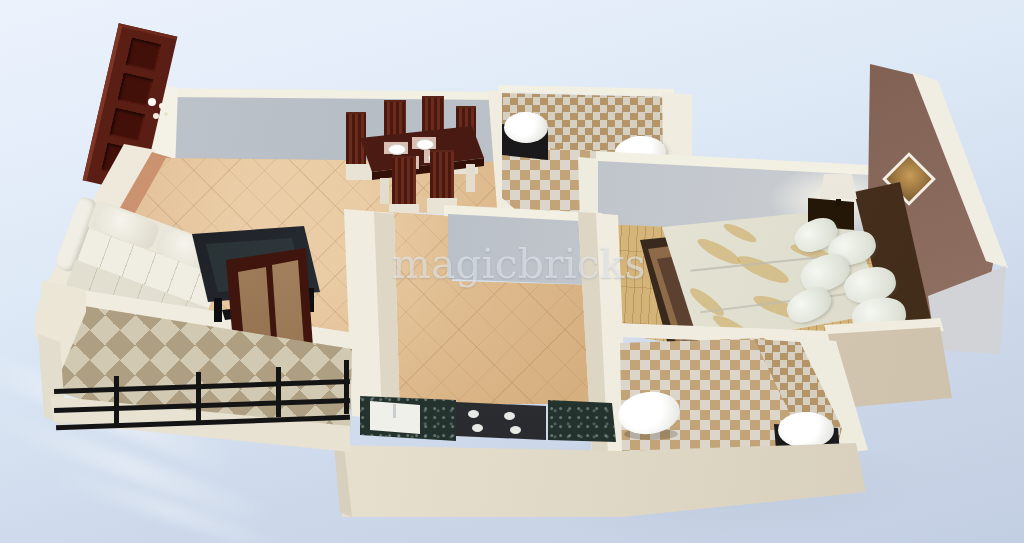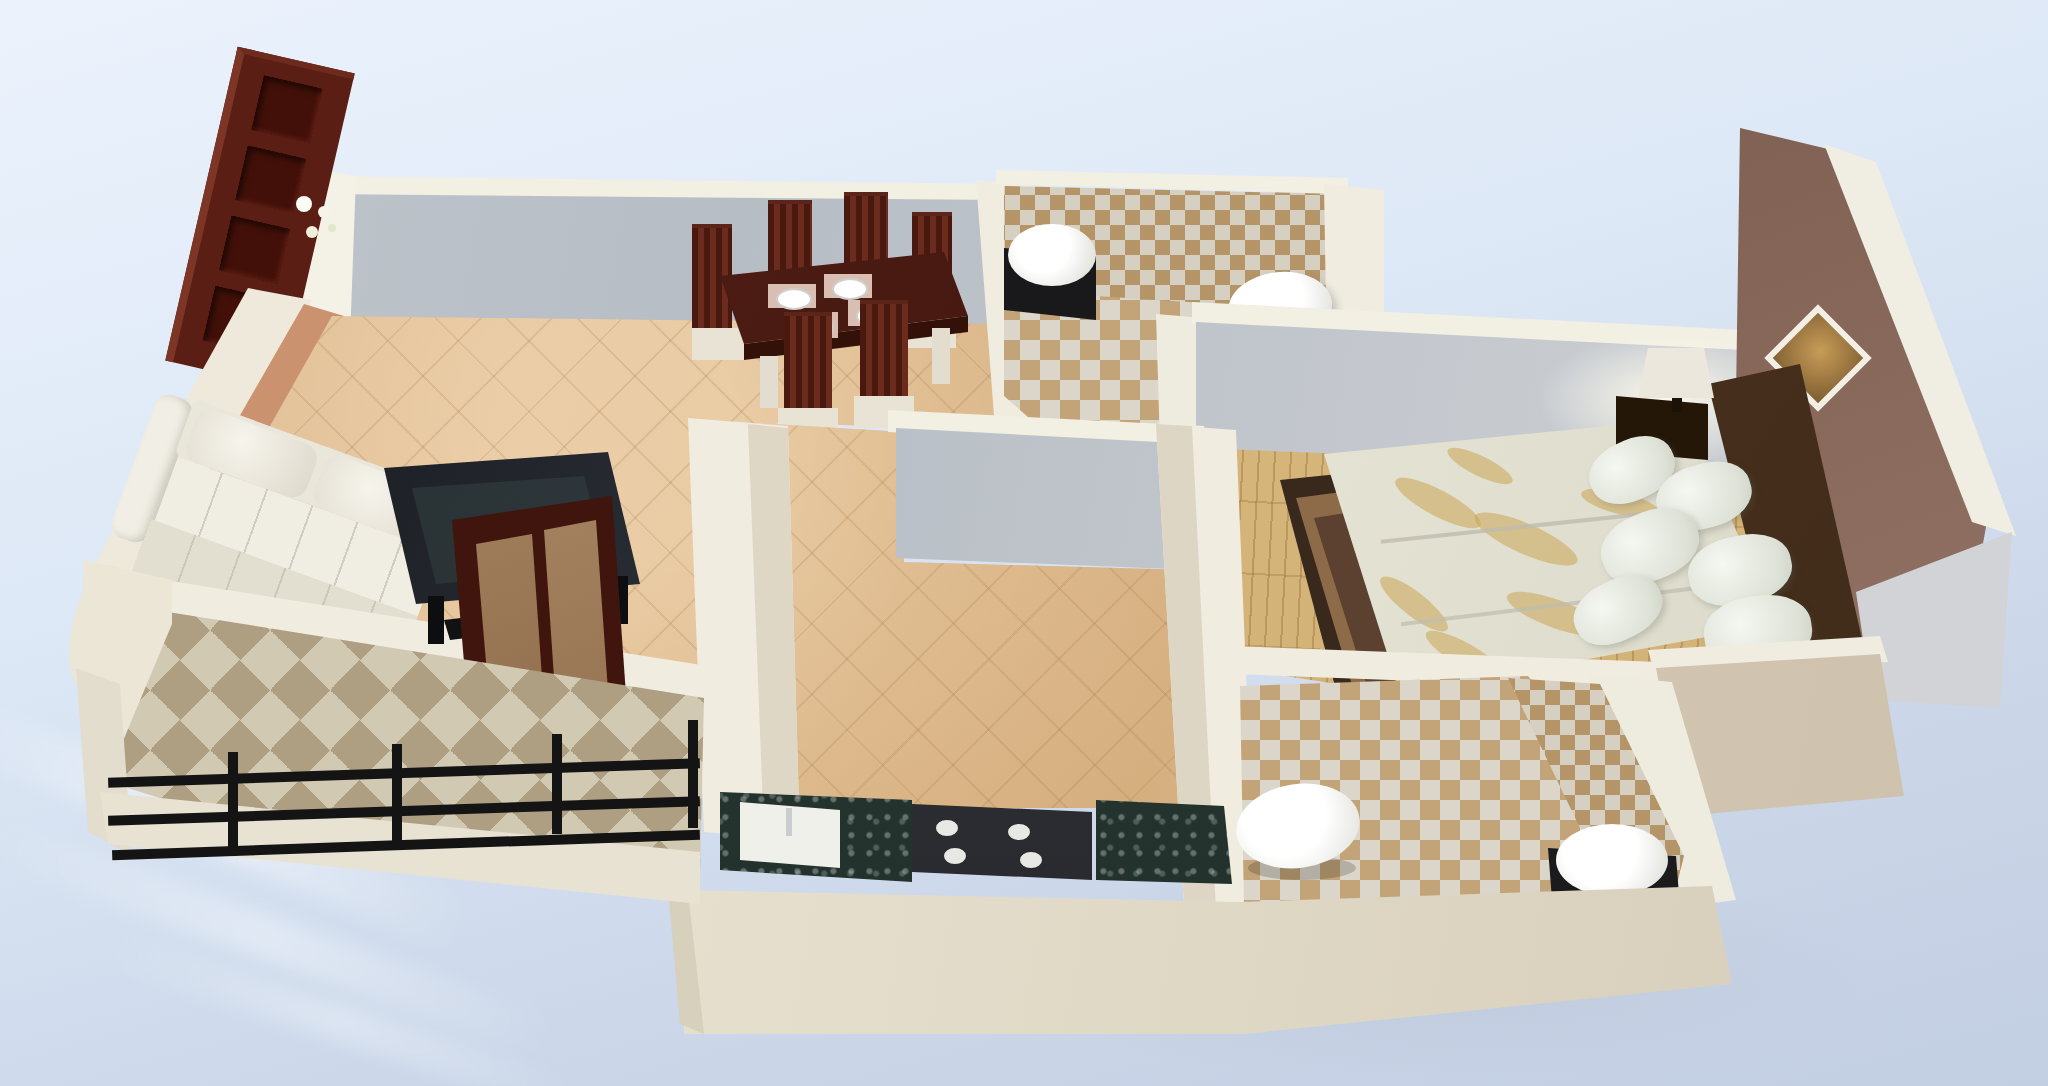--- a/index.html
+++ b/index.html
@@ -197,14 +197,15 @@
   <div class="f" style="clip-path:polygon(38px 334px,60px 342px,66px 428px,44px 416px);background:#e2ddcd;"></div>
   <div class="f" style="clip-path:polygon(50px 396px,350px 426px,350px 452px,54px 422px);background:#e7e2d2;"></div>
   <div class="a rail" style="left:114px;top:376px;width:5px;height:50px;"></div>
   <div class="a rail" style="left:196px;top:372px;width:5px;height:50px;"></div>
   <div class="a rail" style="left:276px;top:367px;width:5px;height:50px;"></div>
   <div class="a rail" style="left:344px;top:360px;width:5px;height:54px;"></div>
   <div class="a rail" style="left:54px;top:384px;width:296px;height:5px;transform:rotate(-1.9deg);"></div>
   <div class="a rail" style="left:54px;top:403px;width:296px;height:5px;transform:rotate(-1.9deg);"></div>
   <div class="a rail" style="left:56px;top:420px;width:294px;height:5px;transform:rotate(-2deg);"></div>
 
+  <div id="watermark">magicbricks</div>
 
 </div>
 
 </body></html>

